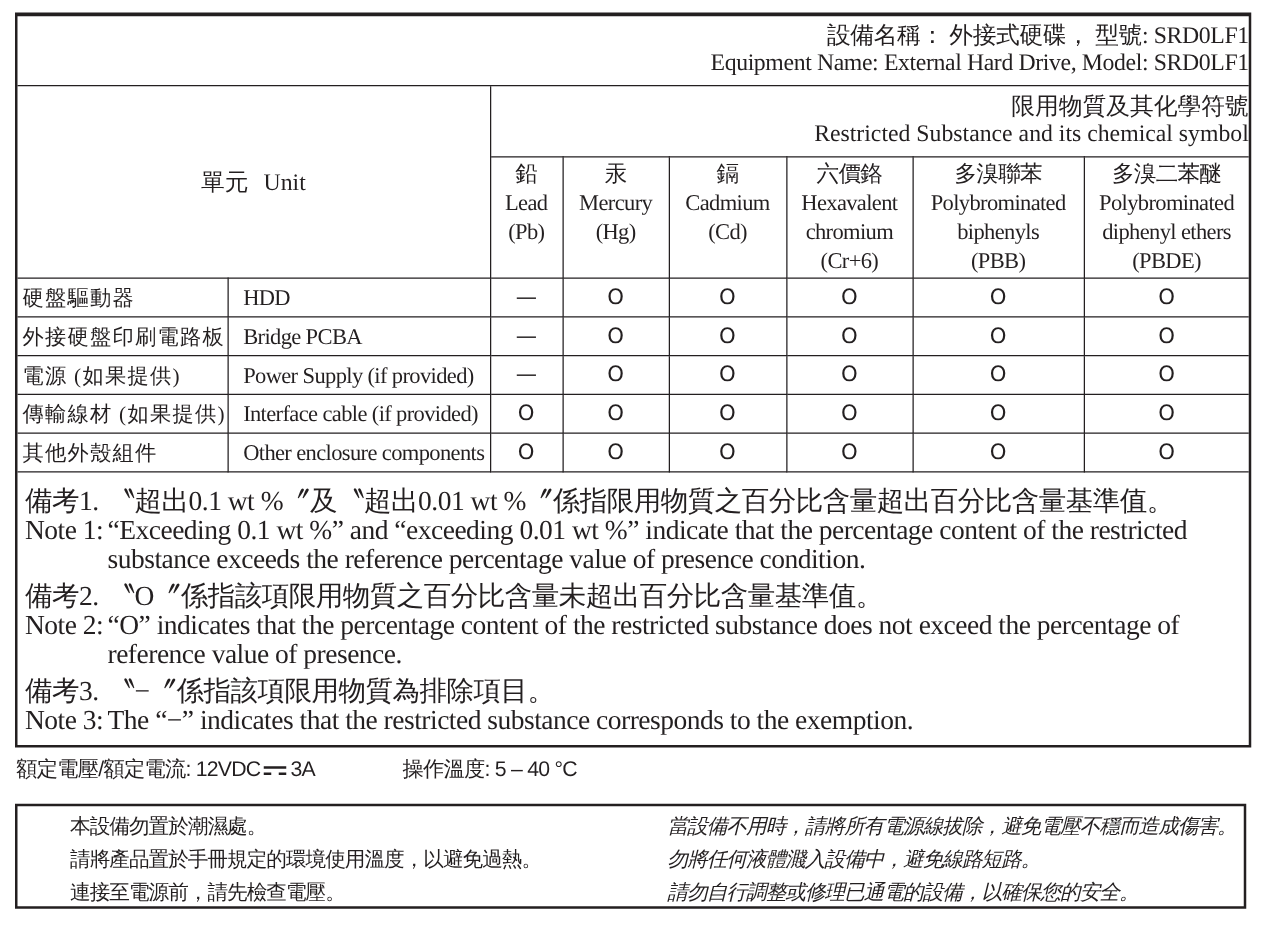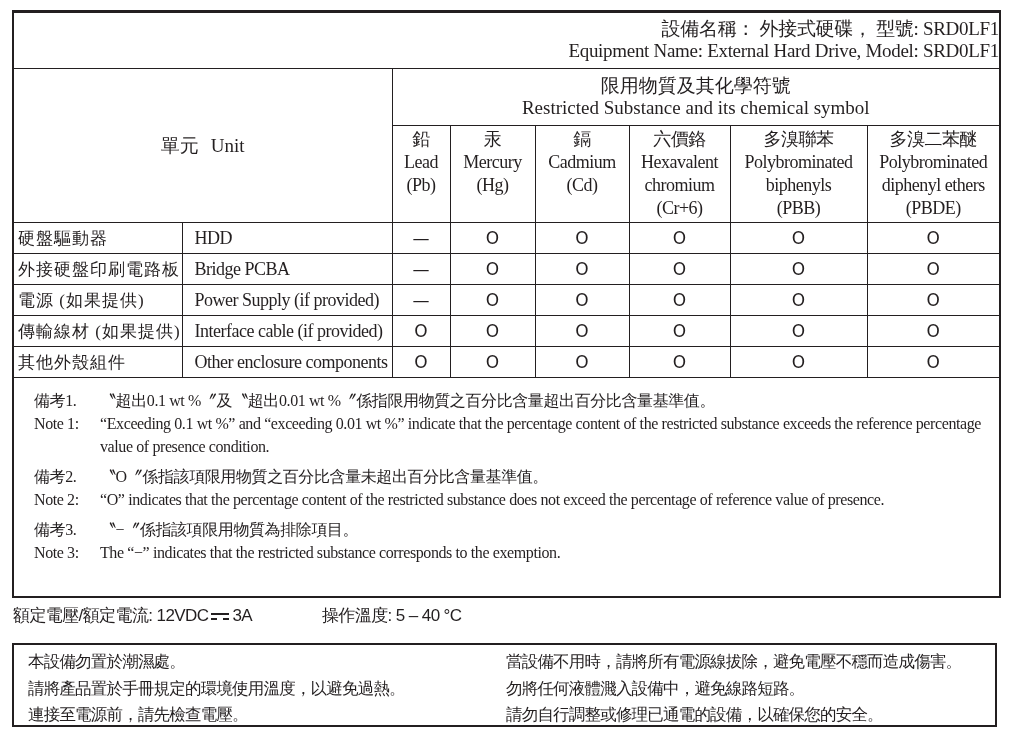--- a/index.html
+++ b/index.html
@@ -7,40 +7,40 @@
   .outer{position:absolute;left:12px;top:10px;width:985px;height:583px;border:2px solid #231f20;border-top-width:3px;box-sizing:content-box;}
   .title{position:absolute;left:0;top:0;width:985px;height:56px;border-bottom:1.5px solid #231f20;text-align:center;font-size:19px;line-height:22px;padding-top:5px;box-sizing:border-box;letter-spacing:-0.3px;}
   .title div{white-space:nowrap;text-align:right;}
   table.rohs{position:absolute;left:0;top:56px;width:985px;border-collapse:collapse;table-layout:fixed;}
   table.rohs td{border:1.5px solid #231f20;padding:0;vertical-align:middle;}
   table.rohs tr:first-child td{border-top:none;}
   table.rohs td:first-child{border-left:none;}
   table.rohs td:last-child{border-right:none;}
   .unit-head{text-align:center;font-size:19px;}
   .unit-head span{margin:16px 6px;}
-  .rs-head{height:56px;text-align:center;font-size:19px;line-height:22px;}
+  .rs-head{height:56px;text-align:right;font-size:19px;line-height:22px;}
   .sub-head{height:96px;text-align:center;font-size:18px;line-height:23px;letter-spacing:-0.5px;}
   .row td{height:30px;font-size:18px;}
   .row .zh{padding-left:4px;font-size:17px;letter-spacing:1px;white-space:nowrap;}
   .row .en{padding-left:12px;white-space:nowrap;letter-spacing:-0.5px;}
   .row .mark{text-align:center;font-family:"DejaVu Sans",sans-serif;font-size:17px;}
-  .notes{position:absolute;left:20px;top:376px;width:970px;font-size:16px;line-height:23px;letter-spacing:-0.4px;}
+  .notes{position:absolute;left:6px;top:376px;width:970px;font-size:22px;line-height:23px;letter-spacing:-0.4px;}
   .note-block{margin-bottom:7px;}
   .note-zh,.note-en{display:flex;}
   .note-label{width:66px;flex:none;white-space:nowrap;}
   .note-text{flex:1;}
   .specs{position:absolute;left:13px;top:604px;font-family:"Liberation Sans","DejaVu Sans",sans-serif;font-size:17px;letter-spacing:-0.6px;white-space:nowrap;}
   .specs span.gap{display:inline-block;width:70px;}
   .dc{display:inline-block;width:18px;height:8px;vertical-align:middle;position:relative;margin:0 3px;}
   .dc:before{content:"";position:absolute;left:0;top:0;width:18px;height:2.5px;background:#231f20;}
   .dc:after{content:"";position:absolute;left:0;top:5px;width:18px;height:0;border-top:2.5px dashed #231f20;}
   .warnbox{position:absolute;left:12px;top:643px;width:985px;height:84px;border:2px solid #231f20;box-sizing:border-box;font-family:"Liberation Sans","DejaVu Sans",sans-serif;font-size:16.5px;line-height:26.5px;letter-spacing:-0.8px;}
-  .warncol{position:absolute;top:3px;}
+  .warncol{position:absolute;top:3px;margin-left:28px;}
   .warncol.left{left:14px;}
-  .warncol.right{left:492px;}
+  .warncol.right{left:492px;font-style:italic;}
   .warncol div{white-space:nowrap;}
 </style>
 </head>
 <body>
 
 <div class="outer">
   <div class="title">
     <div>設備名稱： 外接式硬碟， 型號: SRD0LF1</div>
     <div>Equipment Name: External Hard Drive, Model: SRD0LF1</div>
   </div>

